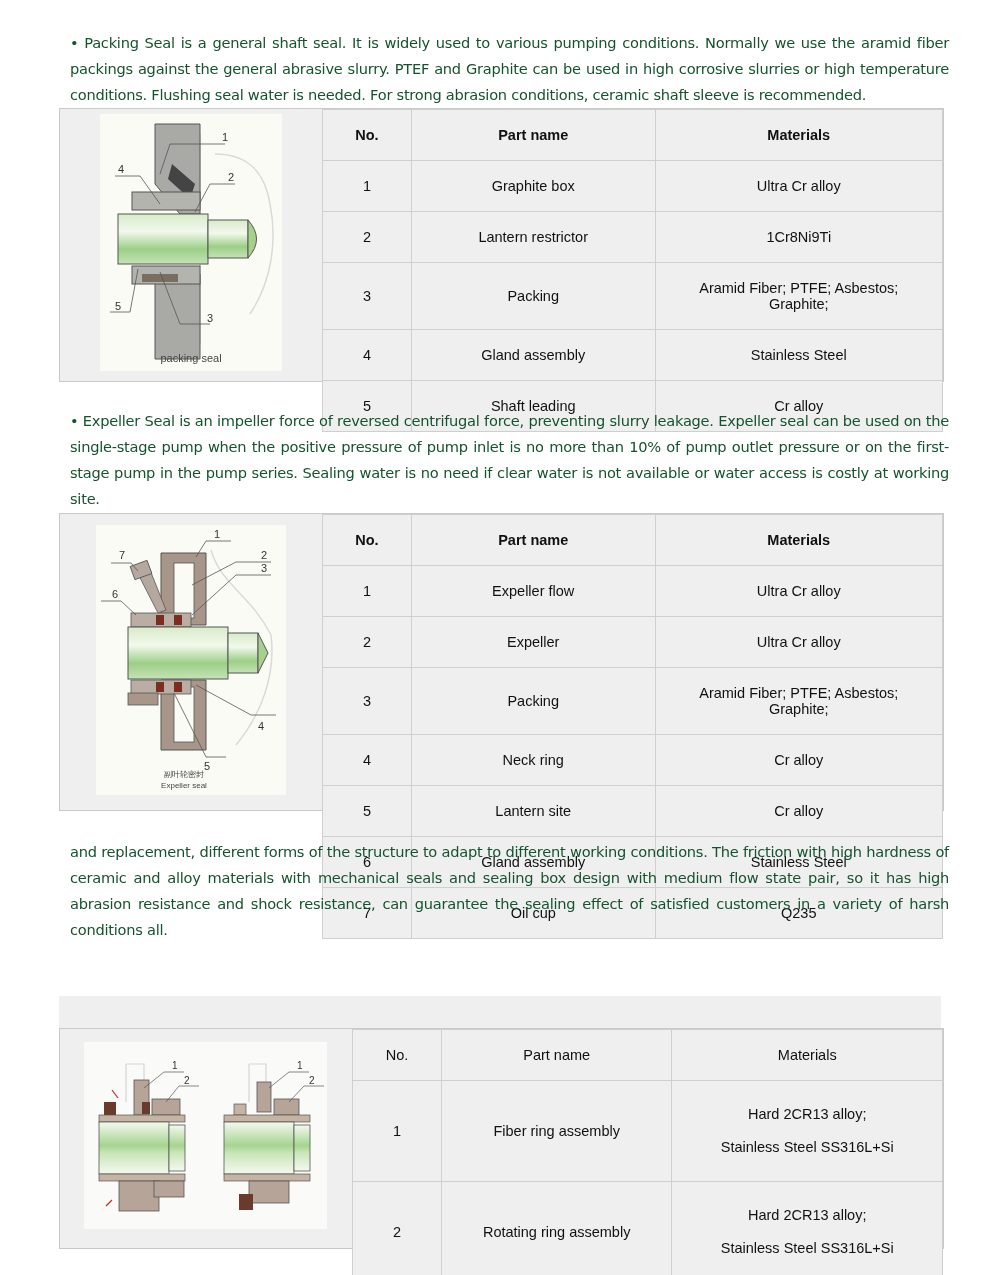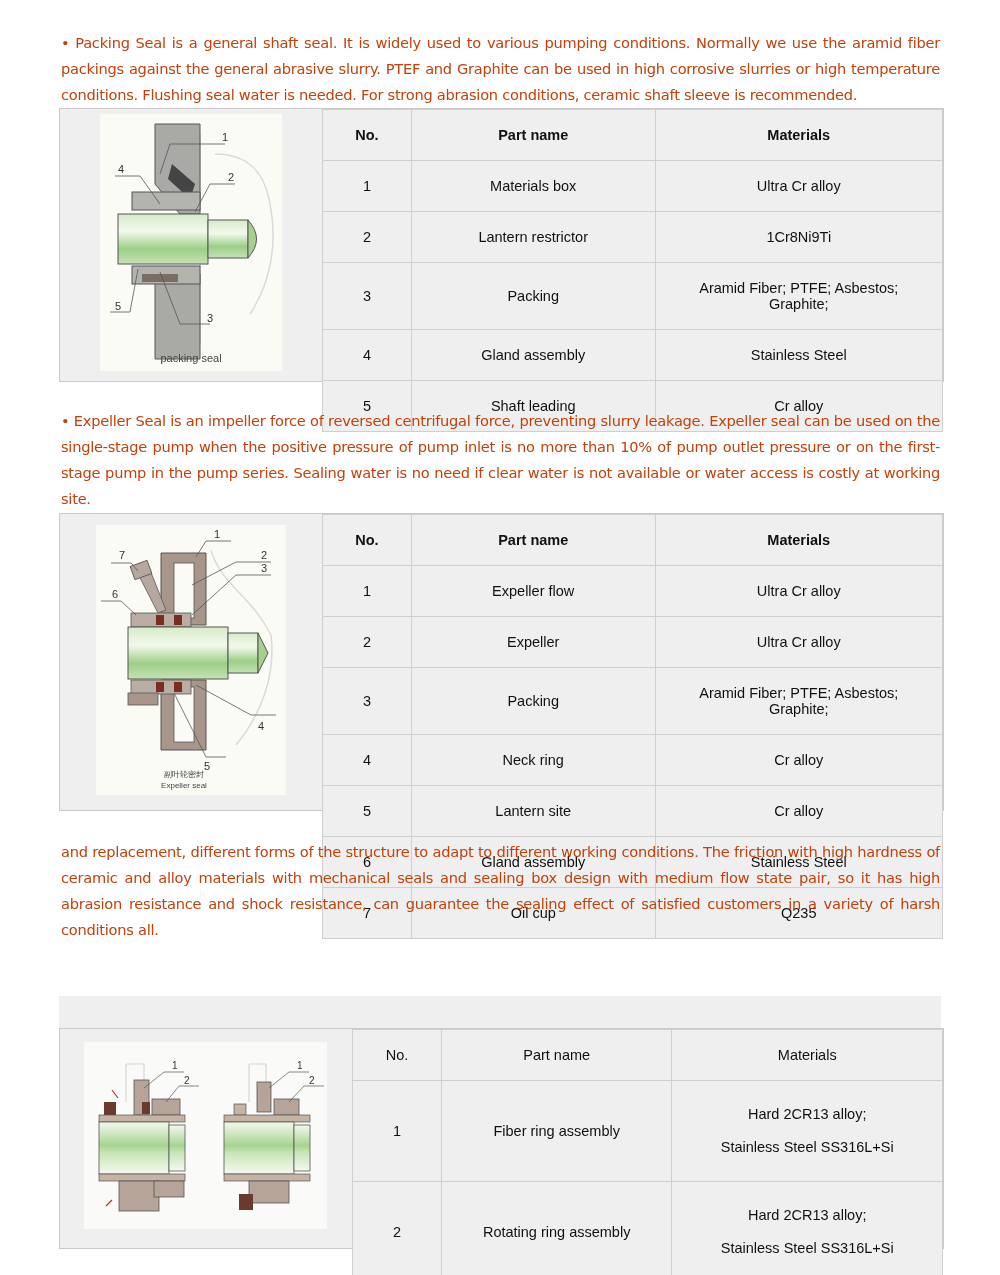--- a/index.html
+++ b/index.html
@@ -1,19 +1,19 @@
 <!DOCTYPE html>
 <html><head>
 <meta charset="utf-8">
 <style>
   html, body { margin: 0; padding: 0; background: #ffffff; }
   body { width: 1000px; height: 1275px; position: relative; overflow: hidden;
          font-family: "Liberation Sans", sans-serif; color: #111; }
-  .para { position: absolute; left: 61px; width: 879px; font-family: "DejaVu Sans", sans-serif;
-          font-size: 14.6px; line-height: 26px; text-align: justify; color: #c2410c; letter-spacing: -0.25px; }
+  .para { position: absolute; left: 70px; width: 879px; font-family: "DejaVu Sans", sans-serif;
+          font-size: 14.6px; line-height: 26px; text-align: justify; color: #14532d; letter-spacing: -0.25px; }
   .para p { margin: 0; }
   .para .last { text-align-last: left; }
   .block { position: absolute; left: 59px; width: 885px; background: #efefef; border: 1px solid #c9c9c9; box-sizing: border-box; }
   .imgcell { position: absolute; top: 0; bottom: 0; border-right: 1px solid #c9c9c9; box-sizing: border-box; }
   .diagram { position: absolute; background: #fbfbf6; }
   table.parts { position: absolute; top: 0; right: 0; border-collapse: collapse; background: #efefef; }
   table.parts td, table.parts th { border: 1px solid #cfcfcf; text-align: center; font-family: "Liberation Sans", sans-serif;
        font-size: 14.5px; color: #111; padding: 17px; }
   table.parts th { font-weight: bold; }
   table.parts.plain th { font-weight: normal; }
@@ -78,21 +78,21 @@
         <col style="width:288px">
       </colgroup>
     <tbody>
         <tr style="height:46px;">
       <th>No.</th>
       <th>Part name</th>
       <th>Materials</th>
     </tr>
     <tr>
       <td>1</td>
-      <td>Materials box</td>
+      <td>Graphite box</td>
       <td>Ultra Cr alloy</td>
     </tr>
     <tr>
       <td>2</td>
       <td>Lantern restrictor</td>
       <td>1Cr8Ni9Ti</td>
     </tr>
     <tr>
       <td>3</td>
       <td>Packing</td>

